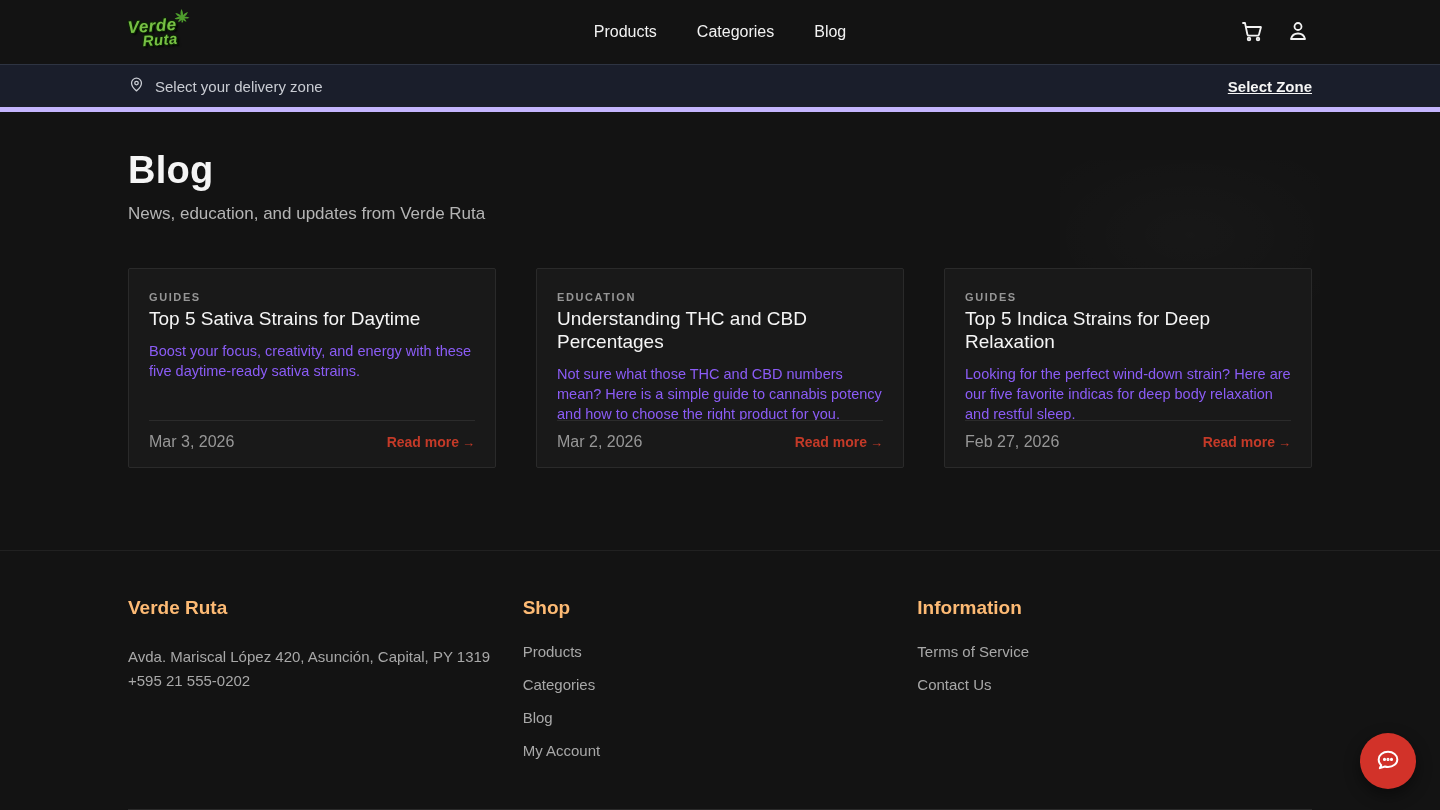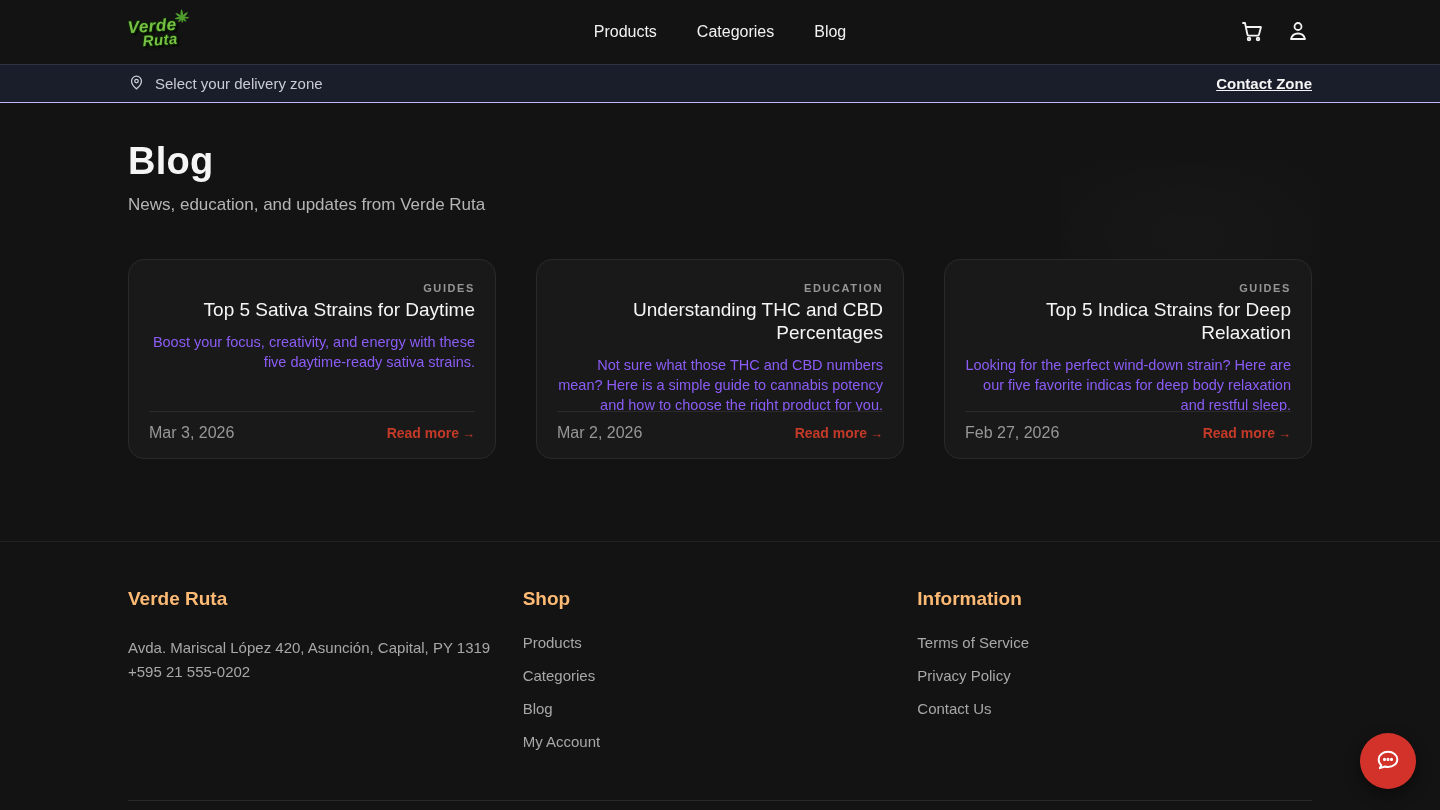--- a/index.html
+++ b/index.html
@@ -31,43 +31,43 @@
     position: absolute; left: 50%; transform: translateX(-50%);
     display: flex; gap: 40px;
   }
   .nav-links a { color: #f2f2f2; text-decoration: none; font-size: 16px; cursor: pointer; }
   .nav-icons { display: flex; gap: 18px; align-items: center; }
   .icon-btn { background: none; border: none; cursor: pointer; width: 28px; height: 28px; display: flex; align-items: center; justify-content: center; }
   .icon-btn svg { stroke: #f2f2f2; }
 
   
   .delivery-bar {
-    height: 39px; background: #1a1e2b;
-    border-top: 1px solid #2e3442; border-bottom: 1px solid #c4b5fd;
+    height: 48px; background: #1a1e2b;
+    border-top: 1px solid #2e3442; border-bottom: 5px solid #c4b5fd;
   }
   .delivery-bar .container { height: 100%; display: flex; align-items: center; justify-content: space-between; }
   .delivery-left { display: flex; align-items: center; gap: 10px; color: #c9ccd3; font-size: 15px; }
   .delivery-left svg { stroke: #c9ccd3; }
   .select-zone { color: #f5f5f5; font-size: 15px; font-weight: 600; text-decoration: underline; cursor: pointer; }
 
   
   main { padding-top: 37px; }
   .page-title { font-size: 38px; font-weight: 800; letter-spacing: .3px; }
   .page-subtitle { margin-top: 12px; font-size: 17px; color: #b5b5b5; }
   .deco-glow {
     position: absolute; top: 160px; right: 120px; width: 260px; height: 150px;
     background: radial-gradient(ellipse at center, rgba(255,255,255,0.018), rgba(255,255,255,0));
     pointer-events: none;
   }
 
   .cards { margin-top: 44px; display: grid; grid-template-columns: repeat(3, 1fr); gap: 40px; }
   .card {
-    background: #191919; border: 1px solid #2a2a2a; border-radius: 16px;
+    background: #191919; border: 1px solid #2a2a2a; border-radius: 2px;
     height: 200px; padding: 22px 20px 16px 20px;
-    display: flex; flex-direction: column; cursor: pointer; text-align: right;
+    display: flex; flex-direction: column; cursor: pointer;
   }
   .card-category { font-size: 11px; font-weight: 700; letter-spacing: 1.6px; color: #969696; text-transform: uppercase; }
   .card-title { margin-top: 5px; font-size: 19px; font-weight: 400; color: #f5f5f5; line-height: 1.2; }
   .card-excerpt {
     margin-top: 10px; font-size: 14.5px; color: #8b5cf6; line-height: 1.38;
     display: -webkit-box; -webkit-line-clamp: 3; -webkit-box-orient: vertical; overflow: hidden;
   }
   .card-footer {
     margin-top: auto; border-top: 1px solid #2b2b2b; padding-top: 12px;
     display: flex; align-items: center; justify-content: space-between;
@@ -142,21 +142,21 @@
   <div class="container">
     <div class="delivery-left">
       <span>
         <svg width="17" height="17" viewBox="0 0 24 24" fill="none" stroke-width="1.8" stroke-linecap="round" stroke-linejoin="round">
           <path d="M12 21s-7-5.3-7-11a7 7 0 0 1 14 0c0 5.7-7 11-7 11z"></path>
           <circle cx="12" cy="10" r="2.5"></circle>
         </svg>
       </span>
       <span>Select your delivery zone</span>
     </div>
-    <a class="select-zone">Contact Zone</a>
+    <a class="select-zone">Select Zone</a>
   </div>
 </div>
 
 <main>
   <div class="deco-glow"></div>
   <div class="container">
     <h1 class="page-title">Blog</h1>
     <p class="page-subtitle">News, education, and updates from Verde Ruta</p>
 
     <section class="cards">
@@ -214,21 +214,20 @@
           <li><a>Categories</a></li>
           <li><a>Blog</a></li>
           <li><a>My Account</a></li>
         </ul>
       </div>
 
       <div>
         <h3 class="footer-heading">Information</h3>
         <ul class="footer-links">
           <li><a>Terms of Service</a></li>
-          <li><a>Privacy Policy</a></li>
           <li><a>Contact Us</a></li>
         </ul>
       </div>
 
     </div>
     <hr class="footer-rule">
   </div>
 </footer>
 
 <button class="chat-fab">

